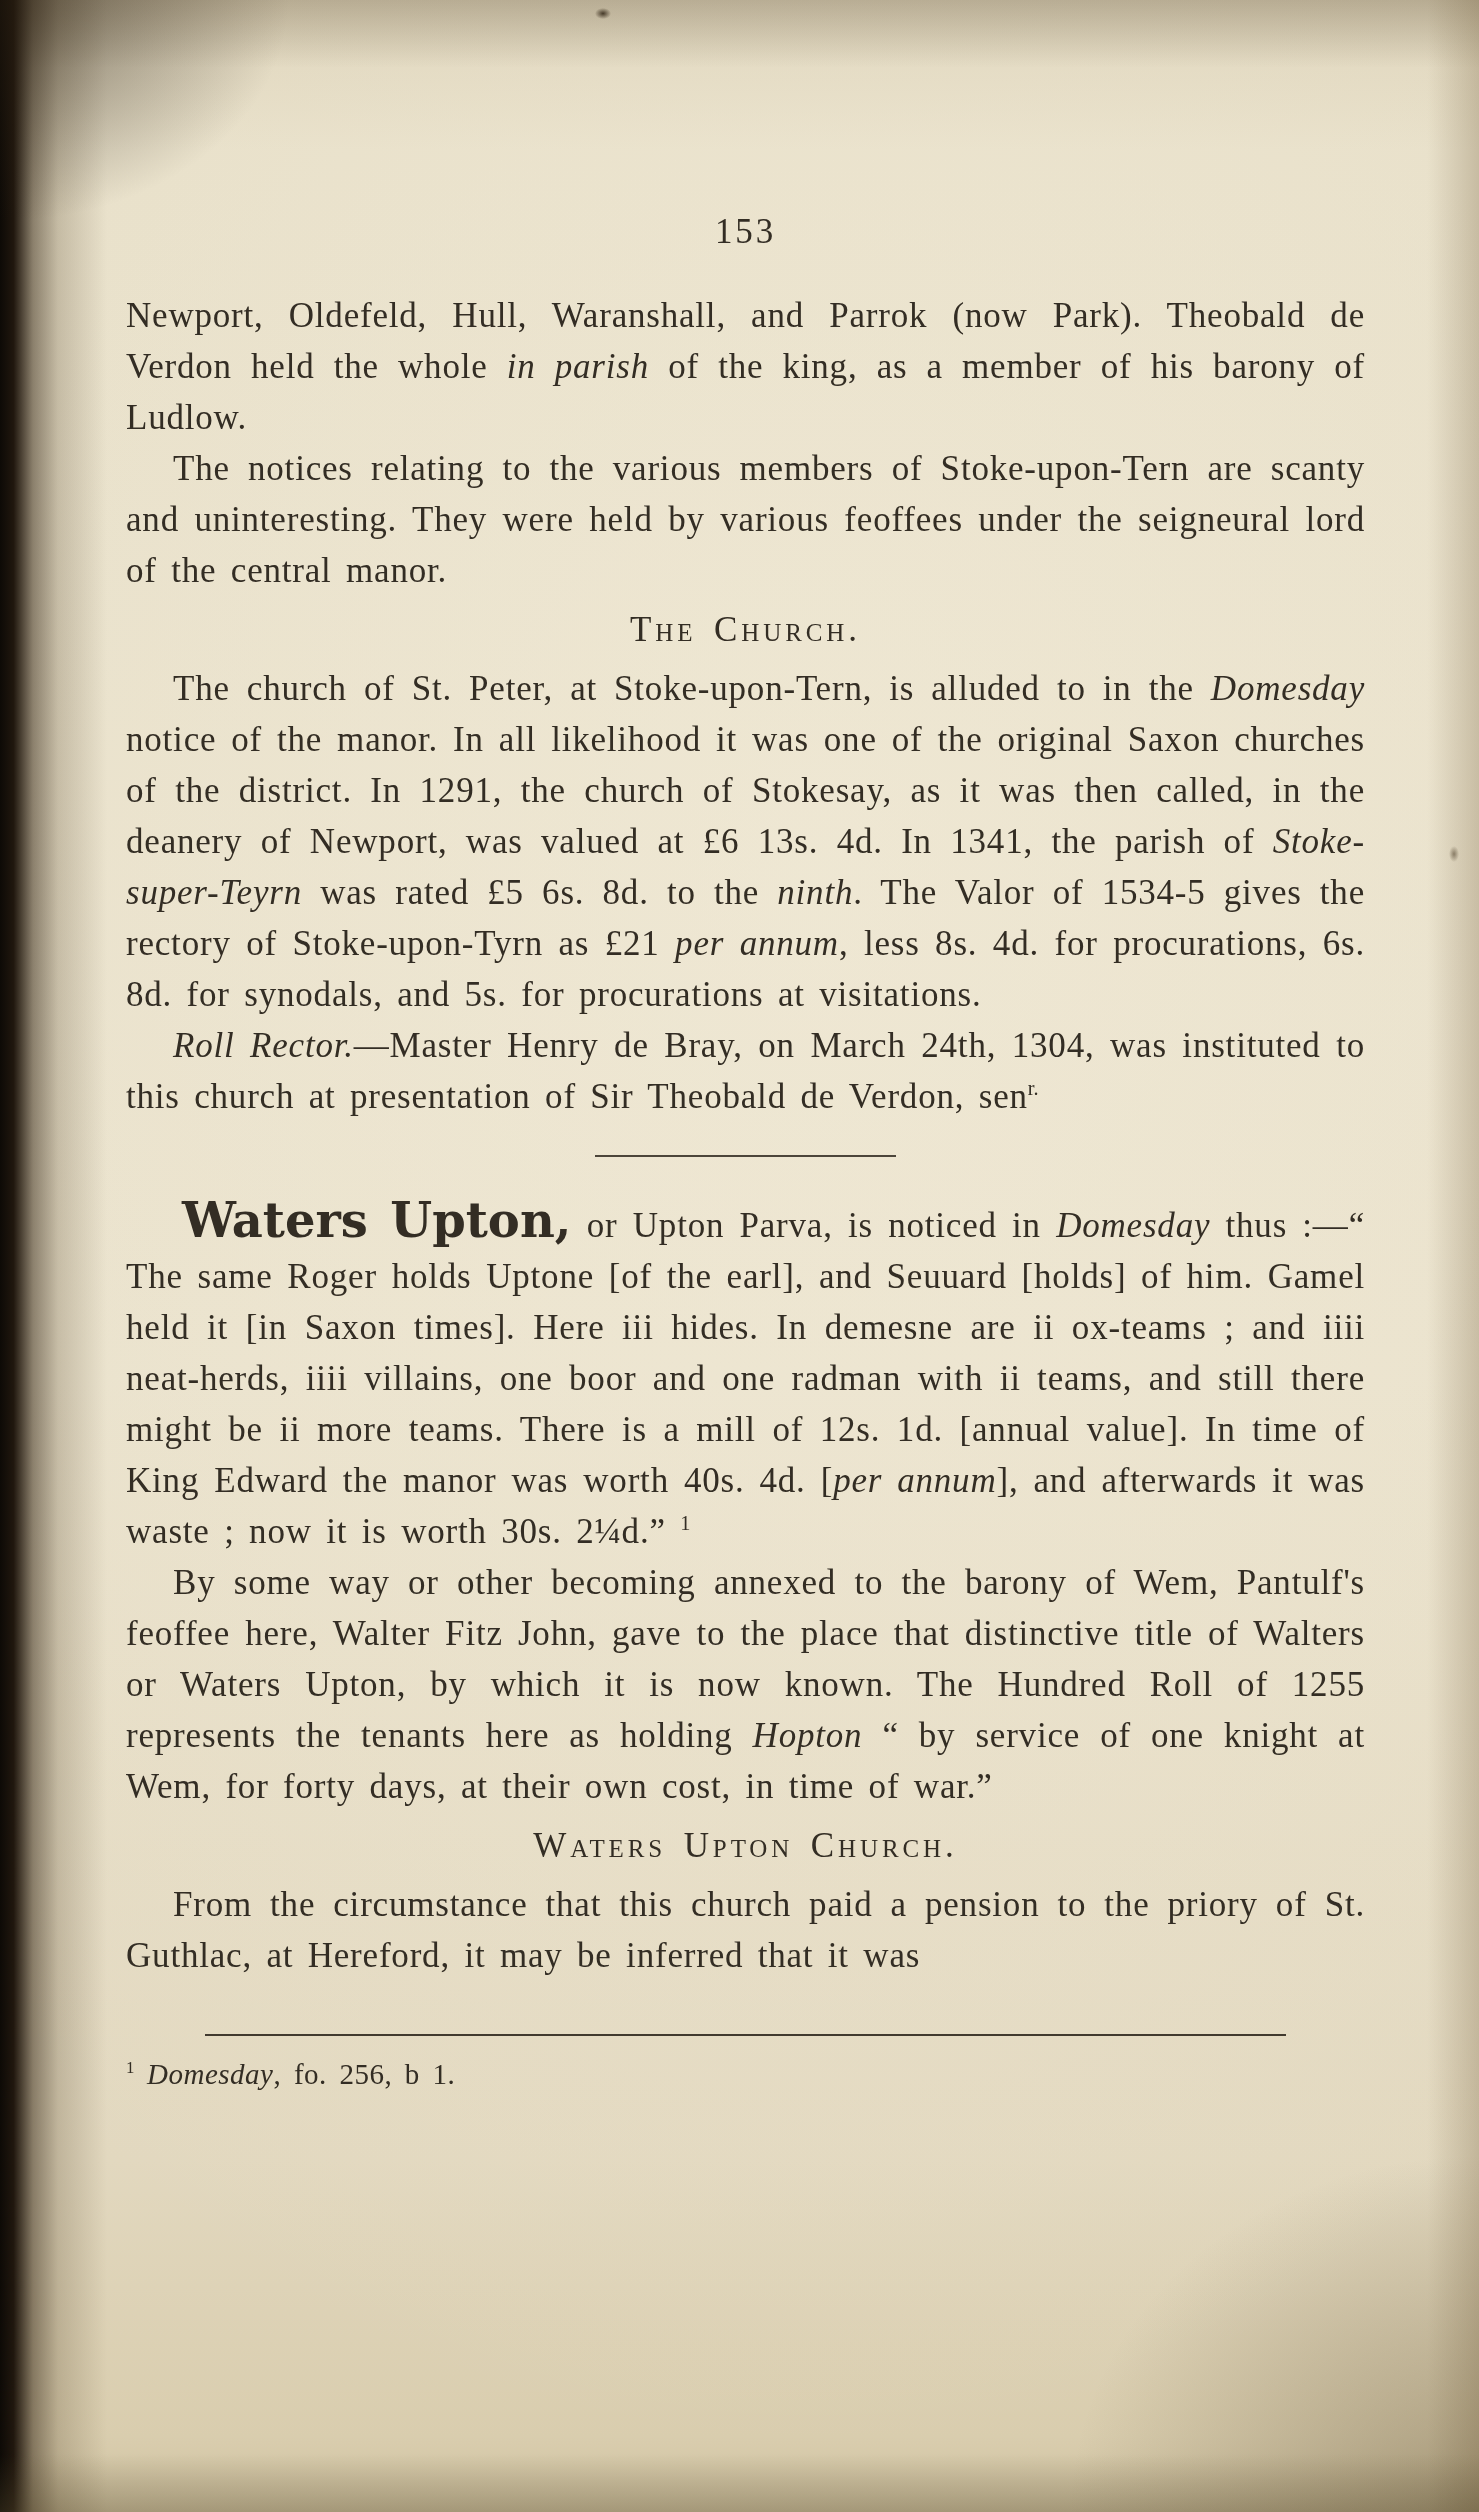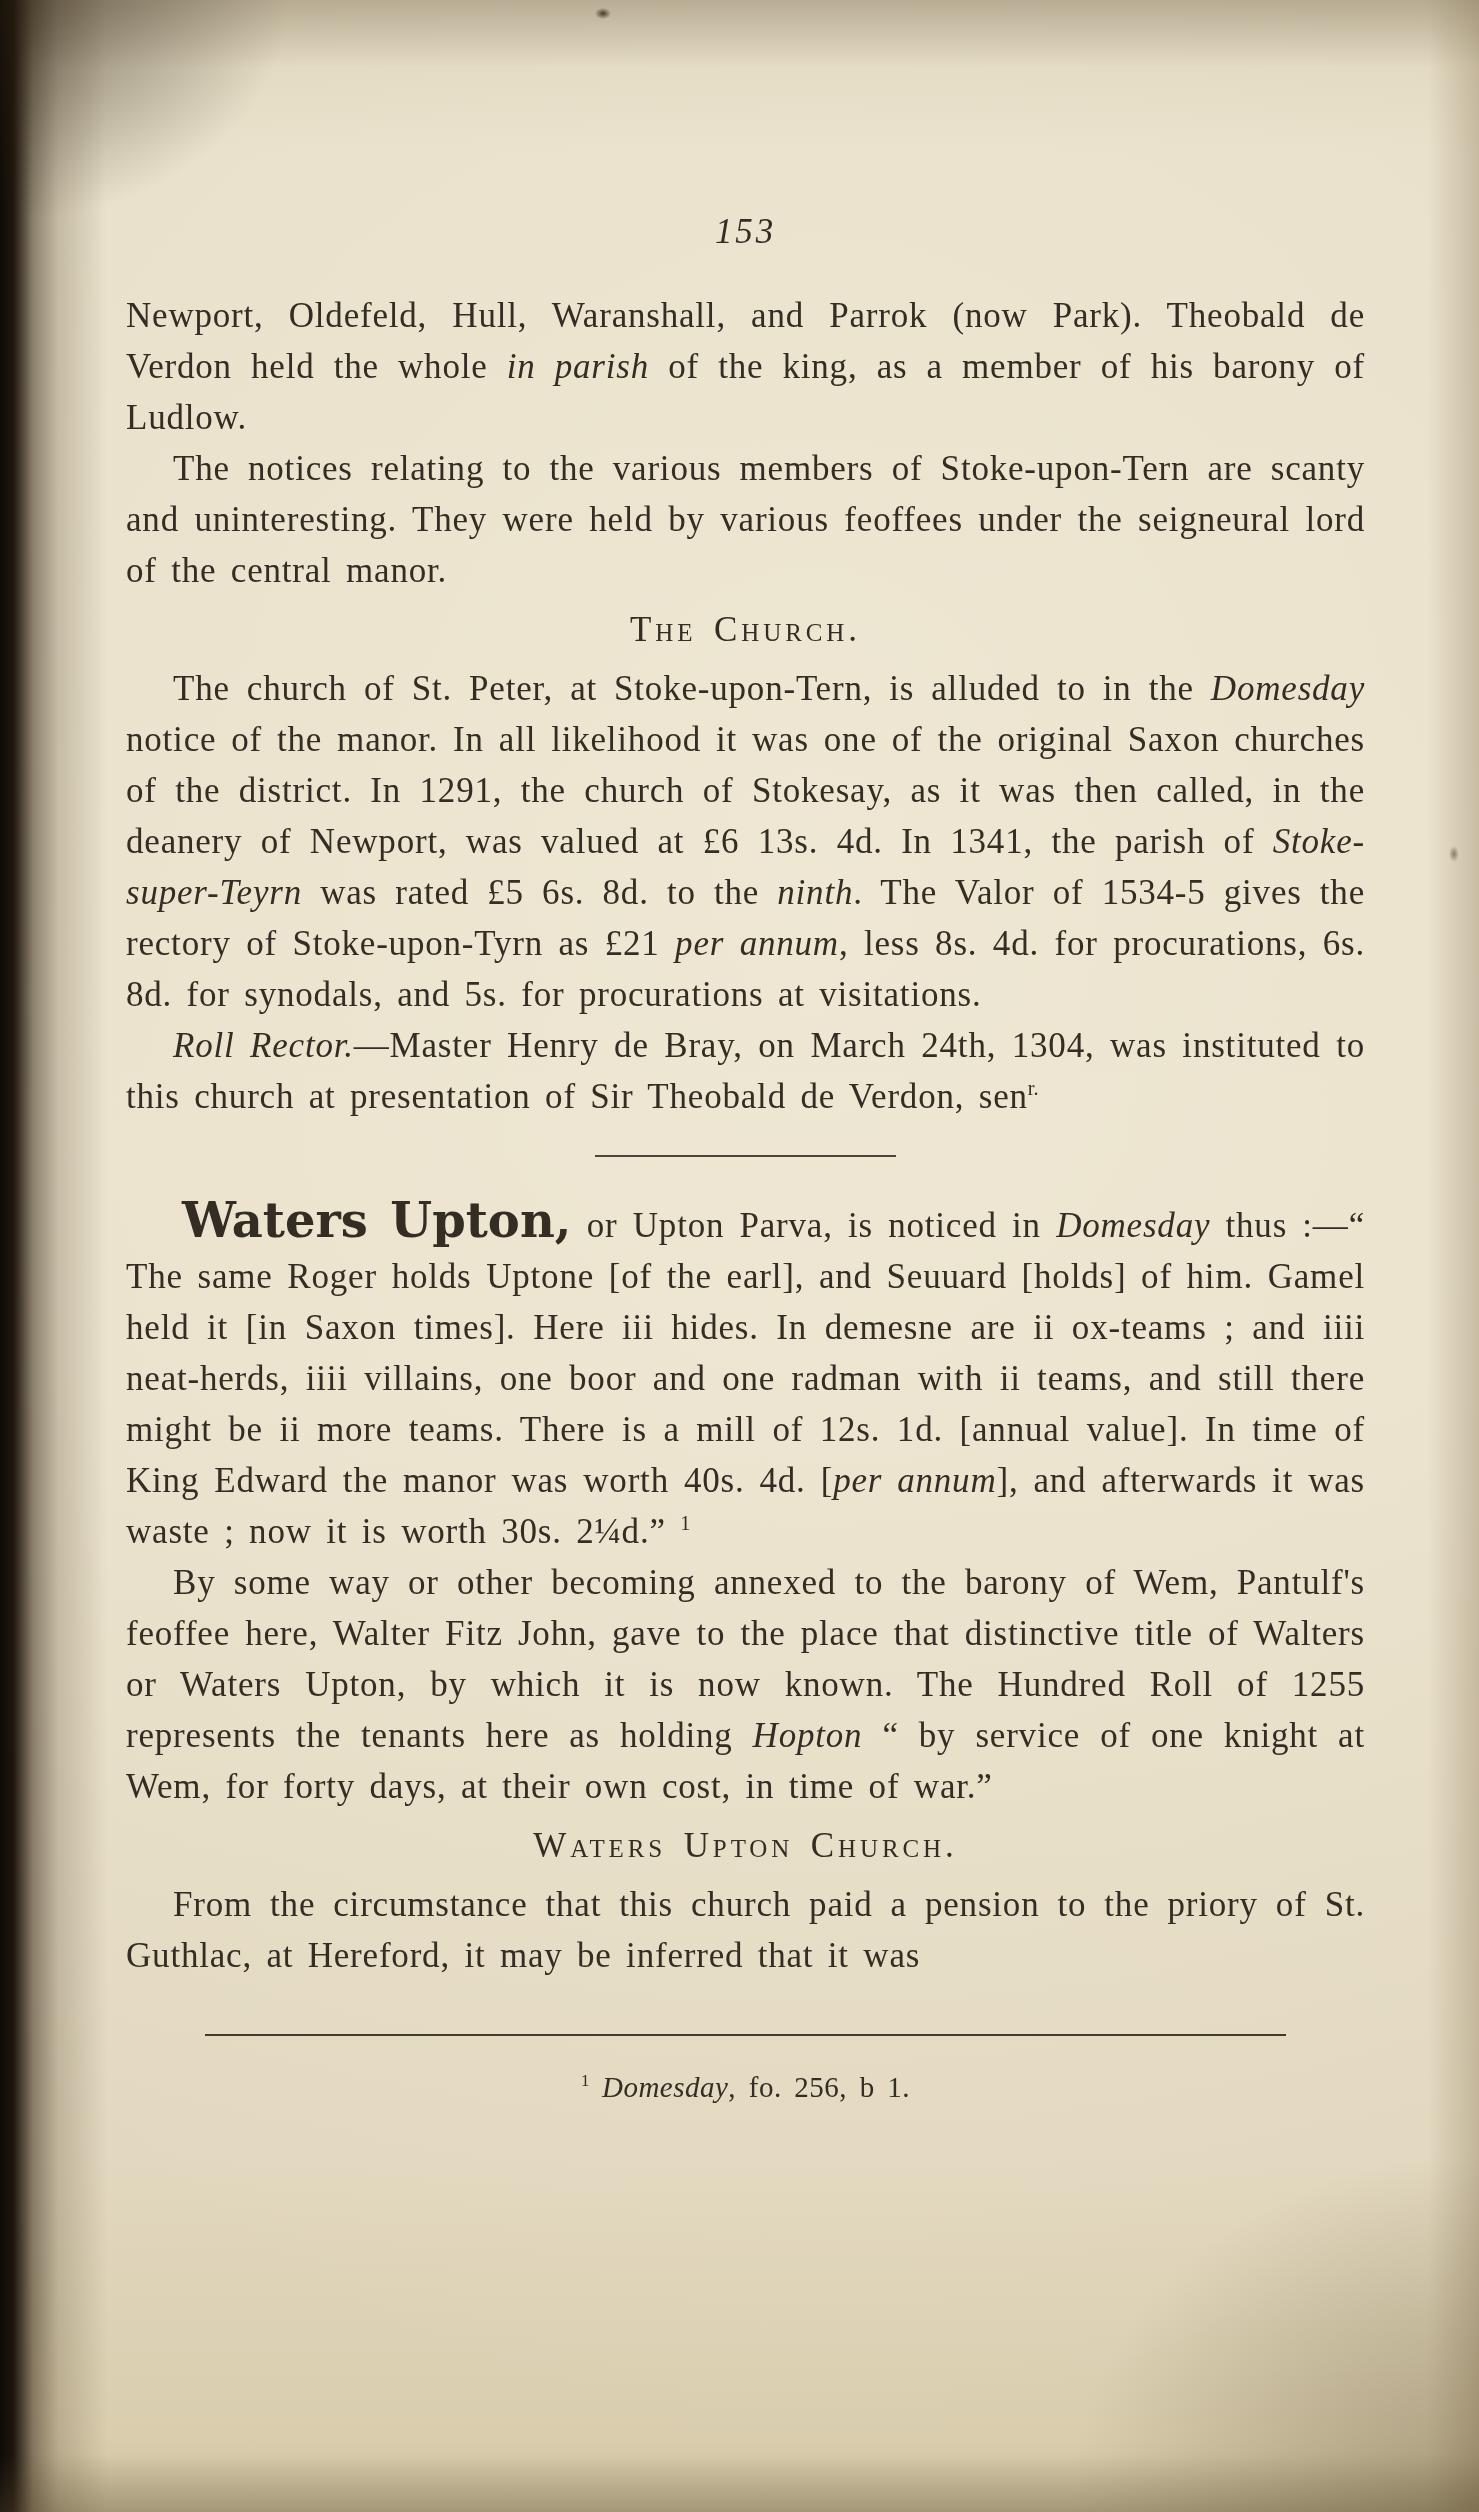--- a/index.html
+++ b/index.html
@@ -64,21 +64,20 @@
     line-height: 51px;
     letter-spacing: 0.8px;
     word-spacing: 4.9px;
     text-align: justify;
   }
   .page-number {
     text-align: center;
     text-indent: 0;
     letter-spacing: 2.9px;
     margin-bottom: 33px;
-    font-style: italic;
   }
   p { margin: 0; text-indent: 47px; }
   p.noindent { text-indent: 0; }
   p.section-open { text-indent: 56px; }
 
   .heading {
     margin: 8px;
     font-size: inherit;
     font-weight: normal;
     text-align: center;
@@ -105,25 +104,25 @@
     width: 301px;
     margin: 33px auto 43px auto;
   }
   hr.footnote-rule {
     border: none;
     border-top: 2.9px solid #413a2f;
     width: 1081px;
     margin: 53px auto 0 auto;
   }
   .footnote {
-    text-align: center;
+    text-align: left;
     text-indent: 0;
     font-size: 29px;
     line-height: 41px;
-    margin-top: 31px;
+    margin-top: 18px;
     letter-spacing: 0.5px;
   }
 </style>
 </head>
 <body>
 
 <div class="page">
   <div class="shade-top"></div>
   <div class="binding"></div>
   <div class="shade-top-left"></div>

